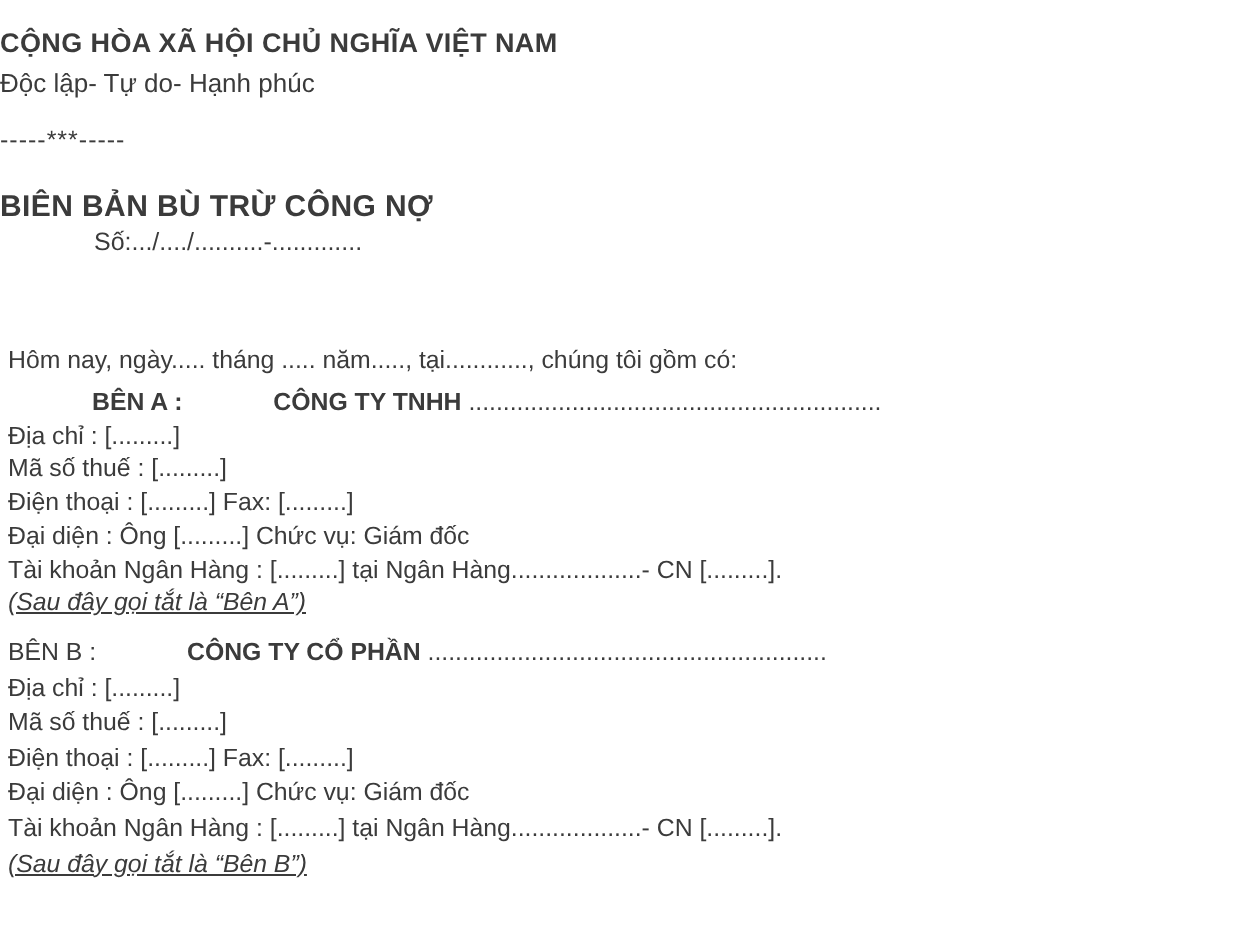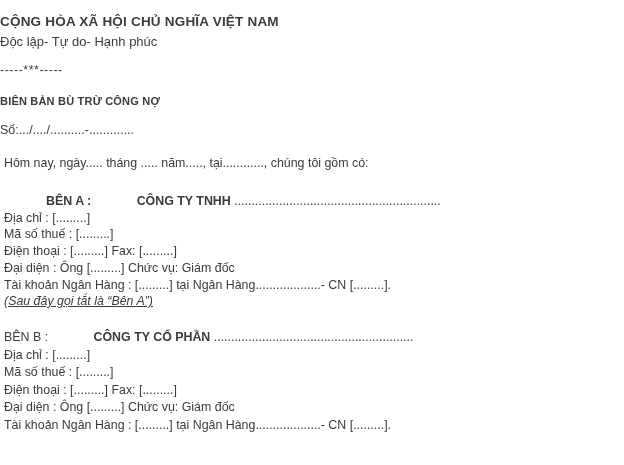--- a/index.html
+++ b/index.html
@@ -13,32 +13,32 @@
     color:var(--text-color);
   }
   .doc-header {
     position:absolute; top:0; left:0;
     width:612px;
     text-align:left;
   }
   .motto1 { margin-top:14px; font-weight:bold; font-size:13.5px; letter-spacing:0.2px; }
   .motto2 { margin-top:5px;  font-weight:normal; font-size:13px; }
   .separator { margin-top:14px; font-size:12.5px; letter-spacing:0.5px; }
-  .doc-title { margin-top:18px; font-weight:bold; font-size:11px; letter-spacing:0.2px; }
-  .doc-number { margin-top:16px; font-size:12.5px; }
+  .doc-title { margin-top:18px; font-weight:bold; font-size:15px; letter-spacing:0.2px; }
+  .doc-number { margin-top:2px; font-size:12.5px;padding-left:47px; }
   .intro {
-    position:absolute; top:156px; left:4px;
+    position:absolute; top:173px; left:4px;
     font-size:12.4px; margin:0; white-space:nowrap;
   }
   .party {
     position:absolute; left:4px;
     font-size:12.4px; white-space:nowrap;
   }
   .party-a { top:193px; line-height:16.7px; }
-  .party-b { top:329px; line-height:17.6px; }
+  .party-b { top:318px; line-height:17.6px; }
   .bold { font-weight:bold;padding-left:42px; }
   .italic { font-style:italic;text-decoration:underline; }
 </style>
 </head>
 <body>
 
 <div class="doc-header">
   <div class="motto1">CỘNG HÒA XÃ HỘI CHỦ NGHĨA VIỆT NAM</div>
   <div class="motto2">Độc lập- Tự do- Hạnh phúc</div>
   <div class="separator">-----***-----</div>
@@ -62,13 +62,14 @@
 
 <section class="party party-b">
   <div>
     <span>BÊN B : </span><span class="bold">CÔNG TY CỔ PHẦN </span><span>..........................................................</span>
   </div>
   <div>Địa chỉ : [.........]</div>
   <div>Mã số thuế : [.........]</div>
   <div>Điện thoại : [.........] Fax: [.........]</div>
   <div>Đại diện : Ông [.........] Chức vụ: Giám đốc</div>
   <div>Tài khoản Ngân Hàng : [.........] tại Ngân Hàng...................- CN [.........].</div>
+  <div class="italic">(Sau đây gọi tắt là “Bên B”)</div>
 </section>
 
 </body></html>

